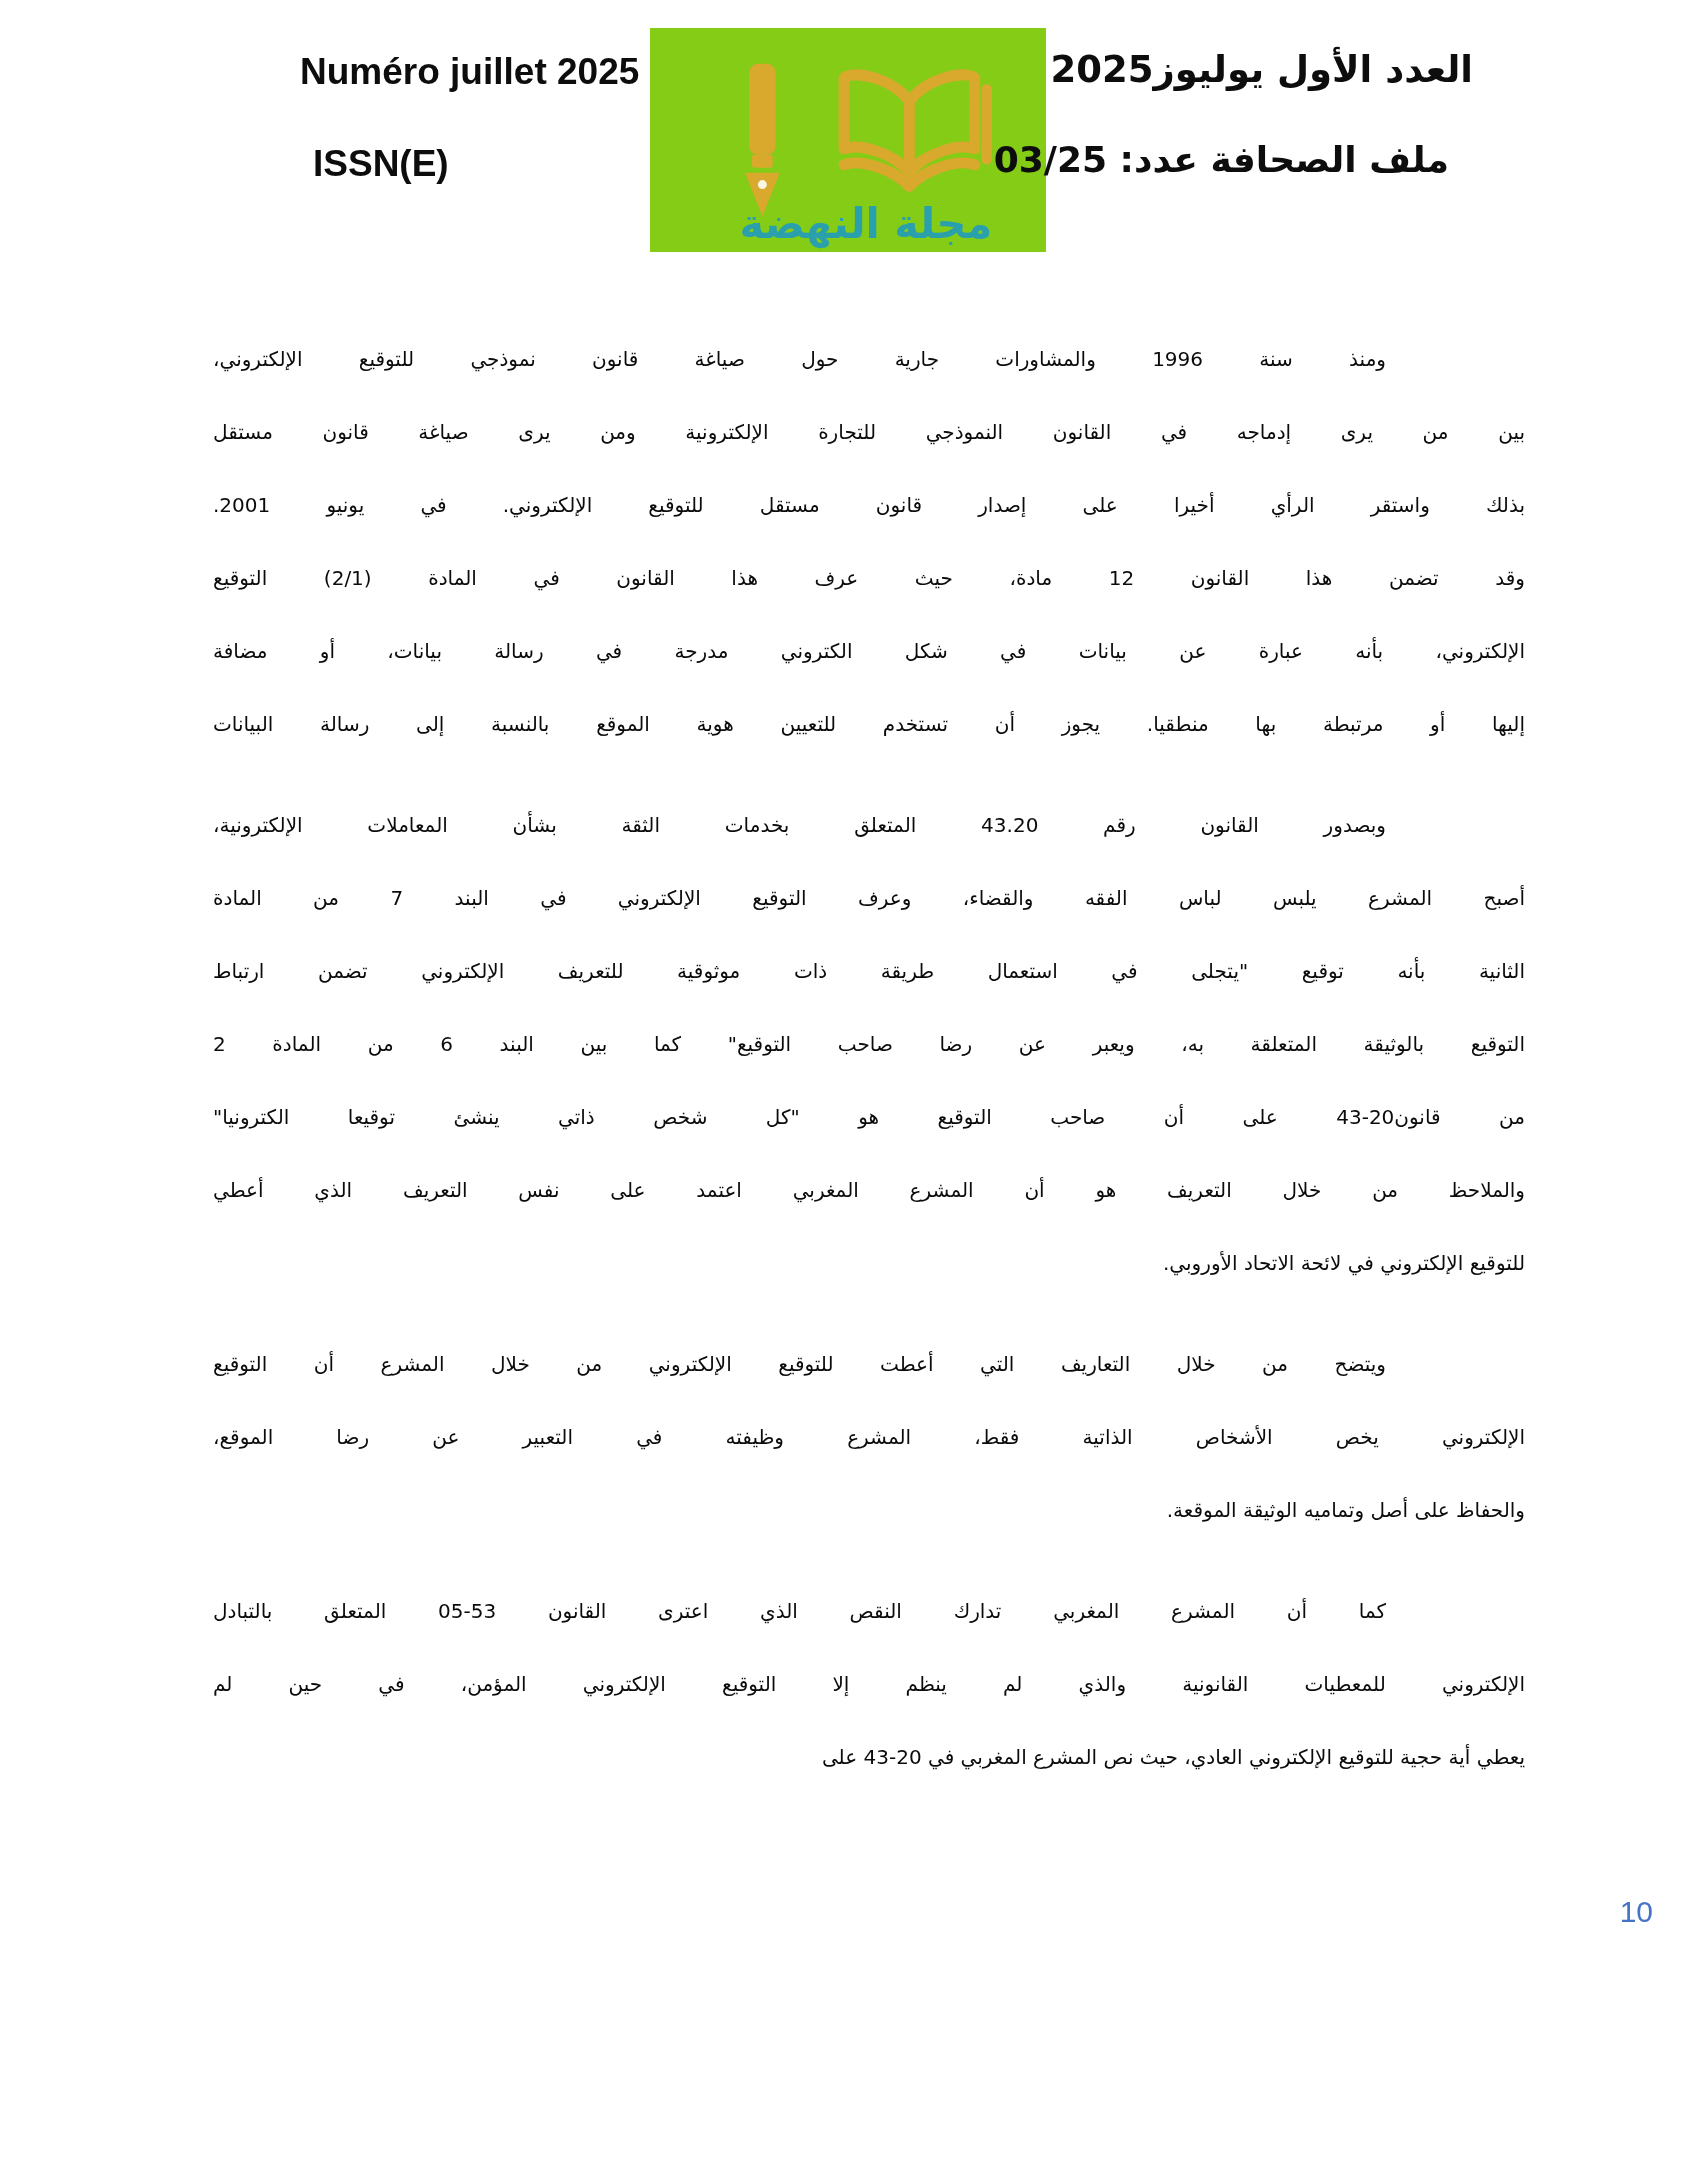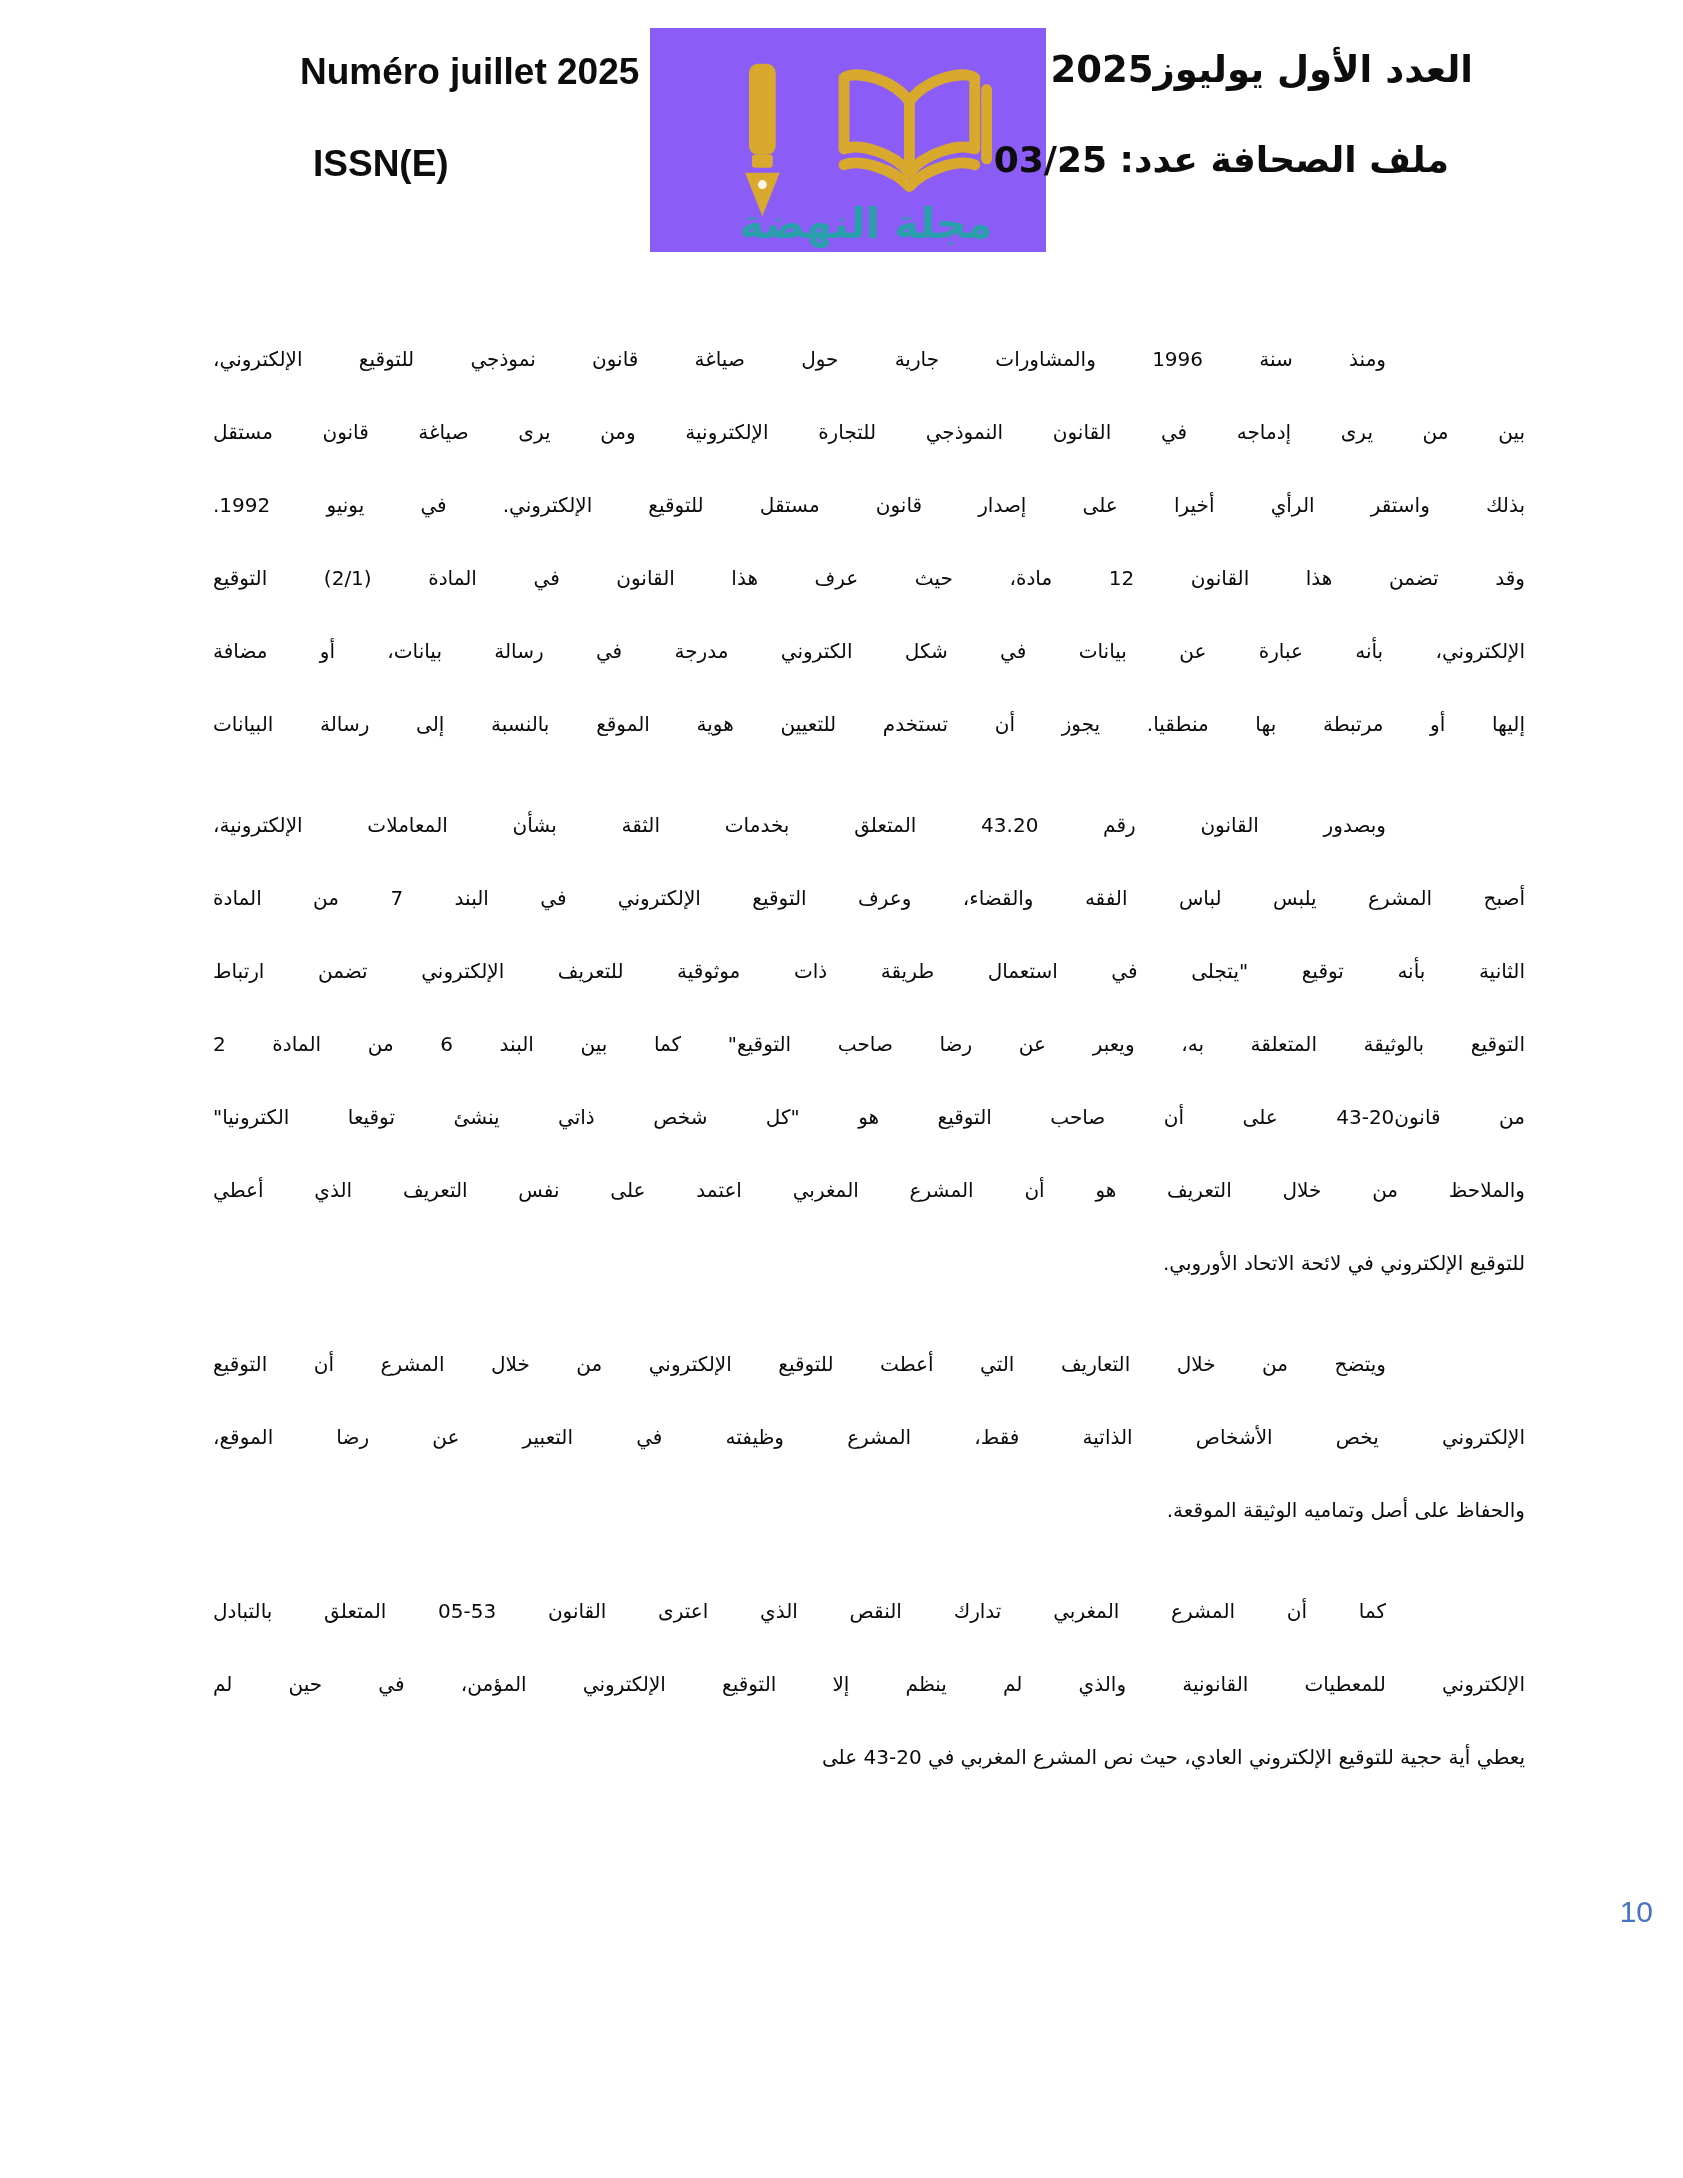--- a/index.html
+++ b/index.html
@@ -12,21 +12,21 @@
   .hdr-left-1{
     position:absolute;left:300px;top:51px;
     font:700 37px "Liberation Sans",sans-serif;color:#0d0d0d;letter-spacing:0px;
   }
   .hdr-left-2{
     position:absolute;left:313px;top:143px;
     font:700 37px "Liberation Sans",sans-serif;color:#0d0d0d;
   }
   .logo-box{
     position:absolute;left:650px;top:28px;width:396px;height:224px;
-    background:#8b5cf6;
+    background:#84cc16;
   }
   .logo-box svg{display:block;width:100%;height:100%;}
   .hdr-right-1{
     position:absolute;right:210px;top:48px;direction:rtl;
     font:700 37px "DejaVu Sans","Liberation Serif",serif;color:#0d0d0d;
   }
   .hdr-right-2{
     position:absolute;right:234px;top:139px;direction:rtl;
     font:700 36px "DejaVu Sans","Liberation Serif",serif;color:#0d0d0d;
   }
@@ -81,21 +81,21 @@
 </div>
 
 <div class="hdr-right-1">العدد الأول يوليوز2025</div>
 
 <div class="hdr-right-2">ملف الصحافة عدد: 03/25</div>
 
 <div class="doc-body">
     <div class="para">
       <div class="line first">ومنذ سنة 1996 والمشاورات جارية حول صياغة قانون نموذجي للتوقيع الإلكتروني،</div>
       <div class="line">بين من يرى إدماجه في القانون النموذجي للتجارة الإلكترونية ومن يرى صياغة قانون مستقل</div>
-      <div class="line">بذلك واستقر الرأي أخيرا على إصدار قانون مستقل للتوقيع الإلكتروني. في يونيو 1992.</div>
+      <div class="line">بذلك واستقر الرأي أخيرا على إصدار قانون مستقل للتوقيع الإلكتروني. في يونيو 2001.</div>
       <div class="line">وقد تضمن هذا القانون 12 مادة، حيث عرف هذا القانون في المادة (2/1) التوقيع</div>
       <div class="line">الإلكتروني، بأنه عبارة عن بيانات في شكل الكتروني مدرجة في رسالة بيانات، أو مضافة</div>
       <div class="line">إليها أو مرتبطة بها منطقيا. يجوز أن تستخدم للتعيين هوية الموقع بالنسبة إلى رسالة البيانات</div>
     </div>
     <div class="para">
       <div class="line first">وبصدور القانون رقم 43.20 المتعلق بخدمات الثقة بشأن المعاملات الإلكترونية،</div>
       <div class="line">أصبح المشرع يلبس لباس الفقه والقضاء، وعرف التوقيع الإلكتروني في البند 7 من المادة</div>
       <div class="line">الثانية بأنه توقيع "يتجلى في استعمال طريقة ذات موثوقية للتعريف الإلكتروني تضمن ارتباط</div>
       <div class="line">التوقيع بالوثيقة المتعلقة به، ويعبر عن رضا صاحب التوقيع" كما بين البند 6 من المادة 2</div>
       <div class="line">من قانون20-43 على أن صاحب التوقيع هو "كل شخص ذاتي ينشئ توقيعا الكترونيا"</div>

